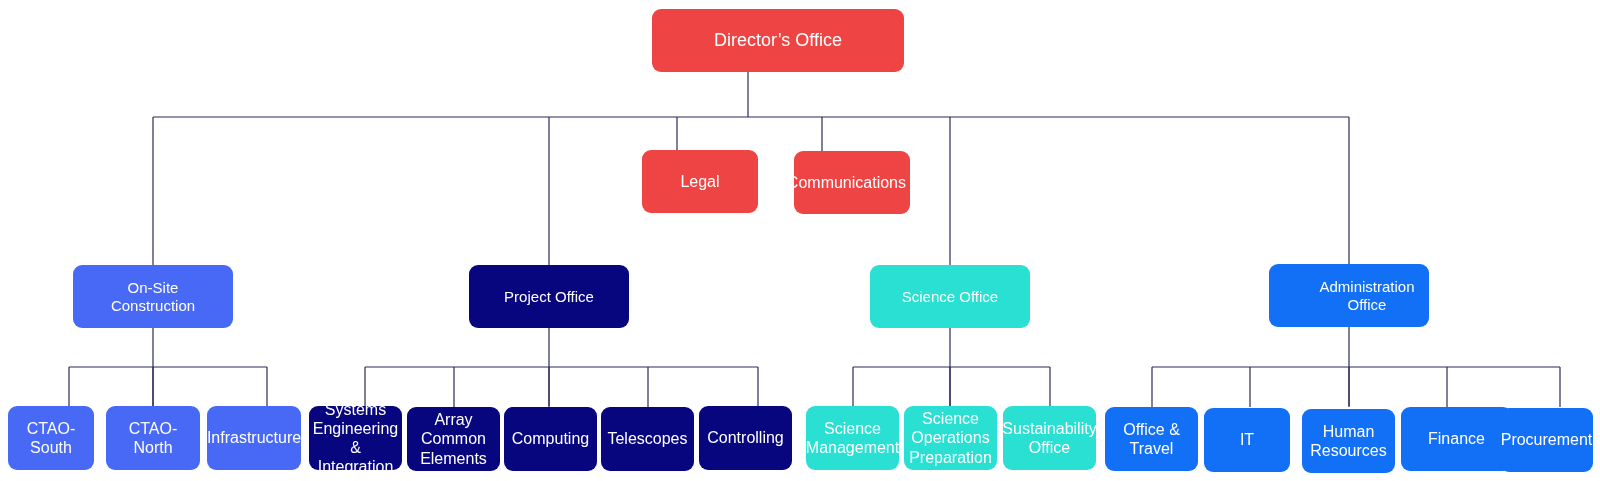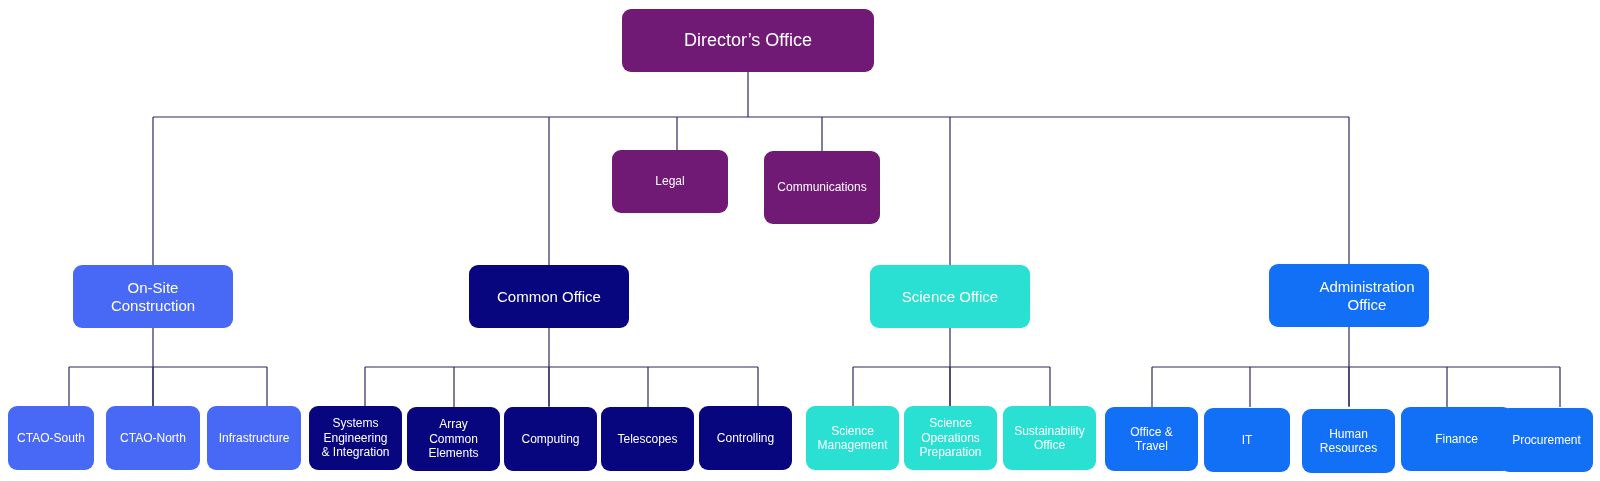--- a/index.html
+++ b/index.html
@@ -4,28 +4,28 @@
 <style>
   html, body { margin: 0; padding: 0; background: #ffffff; }
   body { width: 1600px; height: 481px; position: relative; overflow: hidden;
          font-family: "Liberation Sans", "DejaVu Sans", sans-serif; }
   #lines { position: absolute; left: 0; top: 0; }
   .node { position: absolute; border-radius: 9px; color: #ffffff;
           display: flex; align-items: center; justify-content: center;
           text-align: center; box-sizing: border-box; padding: 2px 4px;
           line-height: 1.2; cursor: pointer; }
   .node span { white-space: pre-line; }
-  .c-dark   { background: #701a75; }
+  .c-dark   { background: #ef4444; margin-left: 30px; }
   .c-navy   { background: #07067e; }
   .c-blue   { background: #4869f6; }
   .c-teal   { background: #2ae0d3; }
   .c-azure  { background: #1170f6; }
   .lvl0 { font-size: 18px; }
   .lvl2 { font-size: 15px; }
-  .lvl1, .lvl3 { font-size: 12px; }
+  .lvl1, .lvl3 { font-size: 16px; }
 </style>
 </head>
 <body>
 
 <svg id="lines" width="1600" height="481" xmlns="http://www.w3.org/2000/svg">
     <line x1="748" y1="72" x2="748" y2="117" stroke="#2a2a5a" stroke-width="1.2"></line>
     <line x1="153" y1="117" x2="1349" y2="117" stroke="#2a2a5a" stroke-width="1.2"></line>
     <line x1="677" y1="117" x2="677" y2="150" stroke="#2a2a5a" stroke-width="1.2"></line>
     <line x1="822" y1="117" x2="822" y2="151" stroke="#2a2a5a" stroke-width="1.2"></line>
     <line x1="153" y1="117" x2="153" y2="265" stroke="#2a2a5a" stroke-width="1.2"></line>
@@ -58,30 +58,30 @@
     <line x1="1560" y1="367" x2="1560" y2="407" stroke="#2a2a5a" stroke-width="1.2"></line>
   </svg>
 
 <div class="node c-dark lvl0" style="left:622px;top:9px;width:252px;height:63px;">
   <span>Director’s Office</span>
 </div>
 
 <div class="node c-dark lvl1" style="left:612px;top:150px;width:116px;height:63px;">
   <span>Legal</span>
 </div>
-<div class="node c-dark lvl1" style="left:764px;top:151px;width:116px;height:73px;">
+<div class="node c-dark lvl1" style="left:764px;top:151px;width:116px;height:63px;justify-content:flex-end;">
   <span>Communications</span>
 </div>
 
 <div class="node c-blue lvl2" style="left:73px;top:265px;width:160px;height:63px;">
   <span>On-Site
 Construction</span>
 </div>
 <div class="node c-navy lvl2" style="left:469px;top:265px;width:160px;height:63px;">
-  <span>Common Office</span>
+  <span>Project Office</span>
 </div>
 <div class="node c-teal lvl2" style="left:870px;top:265px;width:160px;height:63px;">
   <span>Science Office</span>
 </div>
 <div class="node c-azure lvl2" style="left:1269px;top:264px;width:160px;height:63px;padding-left:40px;">
   <span>Administration
 Office</span>
 </div>
 
 <div class="node c-blue lvl3" style="left:8px;top:406px;width:86px;height:64px;">

